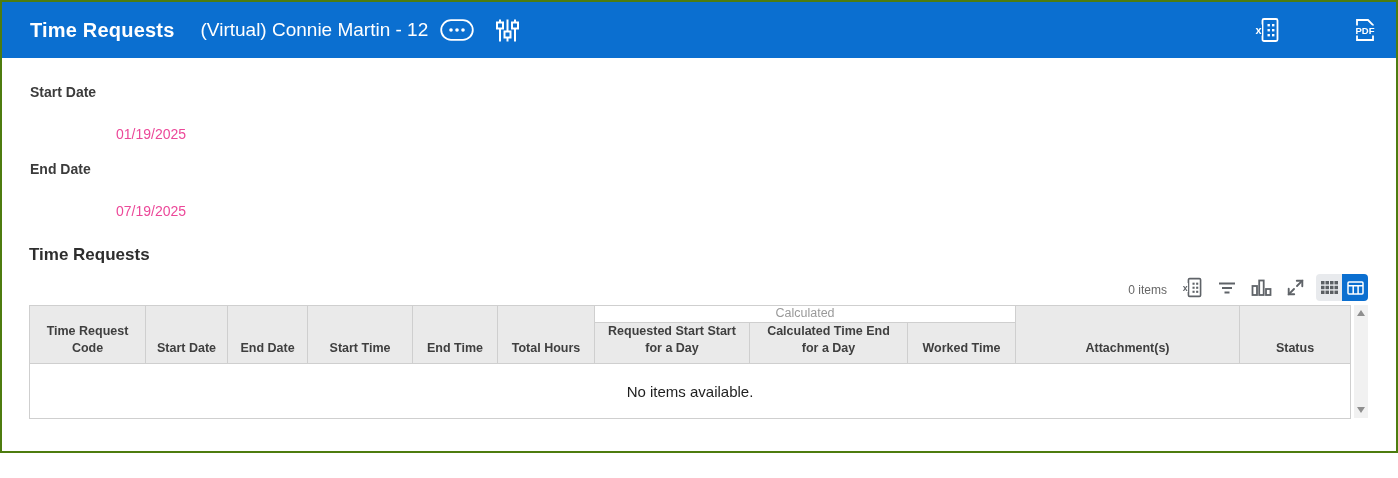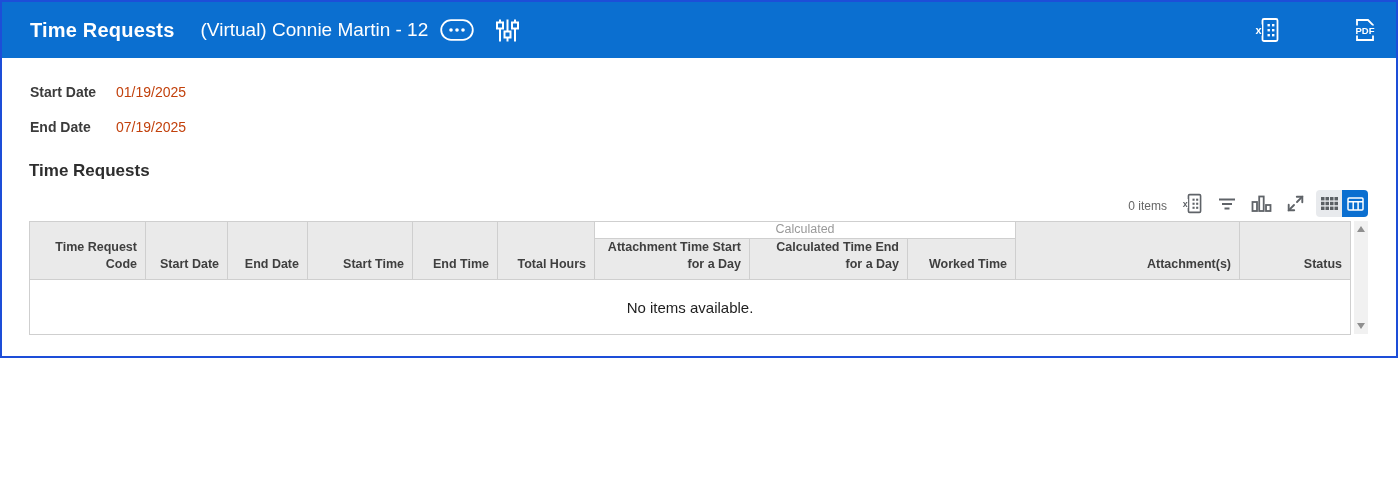--- a/index.html
+++ b/index.html
@@ -1,20 +1,20 @@
 <!DOCTYPE html>
 <html><head>
 <meta charset="utf-8">
 <style>
   * { margin:0; padding:0; box-sizing:border-box; }
   html,body { background:#fff; }
   body { font-family:"Liberation Sans", sans-serif; }
   .page {
-    width:1398px; height:358px;
-    border:2px solid #1d4ed8;
+    width:1398px; height:453px;
+    border:2px solid #4d7c0f;
     background:#fff;
     position:relative;
     overflow:hidden;
   }
 
   
   .app-header {
     height:56px; background:#0b6fd0;
     display:flex; align-items:center;
     padding:0 18px 0 28px;
@@ -25,21 +25,21 @@
   .hdr-icon { display:flex; align-items:center; justify-content:center; cursor:pointer; }
   .ellipsis-btn { margin-left:12px; }
   .sliders-btn { margin-left:22px; }
   .hdr-spacer { flex:1; }
   .excel-hdr-btn { margin-right:26px; }
 
   
   .filters { padding:26px 0 0 28px; }
   .filter-row { display:flex; margin-bottom:19px; font-size:14px; color:#3b3b3b; }
   .filter-label { font-weight:bold; width:86px; color:#3b3b3b; }
-  .filter-value { color:#c2410c; }
+  .filter-value { color:#ec4899;margin-top:42px; }
 
   
   .section { padding:7px 28px 0 27px; }
   .section-title { font-size:17px; font-weight:bold; color:#2e2e2e; }
   .toolbar-row {
     margin-top:9px;
     display:flex; align-items:flex-end; justify-content:flex-end;
   }
   .item-count { font-size:12px; color:#666; padding-bottom:4px; }
   .toolbar-icons { display:flex; align-items:center; }
@@ -49,21 +49,21 @@
   .view-btn.grid { background:#e8eaed; }
   .view-btn.table-sel { background:#0b6fd0; }
 
   
   .table-zone { display:flex; margin-top:4px; }
   table.req-table { border-collapse:collapse; table-layout:fixed; width:1321px; }
   .req-table th, .req-table td { border:1px solid #cfcfcf; }
   .req-table thead th {
     background:#eaeaea;
     font-size:12.5px; font-weight:bold; color:#3f3f3f;
-    text-align:right; vertical-align:bottom;
+    text-align:center; vertical-align:bottom;
     padding:0 8px 7px 8px; line-height:1.32;
   }
   .req-table thead th.group-hdr {
     background:#fff; color:#9a9a9a; font-weight:normal;
     text-align:center; vertical-align:middle;
     height:17px; padding:1px 7px; line-height:1.1;
   }
   .req-table thead tr.main-hdr th { height:40px; }
   .req-table tbody td.empty-cell {
     height:55px; background:#fff;
@@ -289,21 +289,21 @@
             <th rowspan="2">Start Date</th>
             <th rowspan="2">End Date</th>
             <th rowspan="2">Start Time</th>
             <th rowspan="2">End Time</th>
             <th rowspan="2">Total Hours</th>
             <th colspan="3" class="group-hdr">Calculated</th>
             <th rowspan="2">Attachment(s)</th>
             <th rowspan="2">Status</th>
           </tr>
           <tr class="main-hdr">
-            <th>Attachment Time Start for a Day</th>
+            <th>Requested Start Start for a Day</th>
             <th>Calculated Time End for a Day</th>
             <th>Worked Time</th>
           </tr>
         </thead>
         <tbody>
           <tr>
             <td colspan="11" class="empty-cell">No items available.</td>
           </tr>
         </tbody>
       </table>

